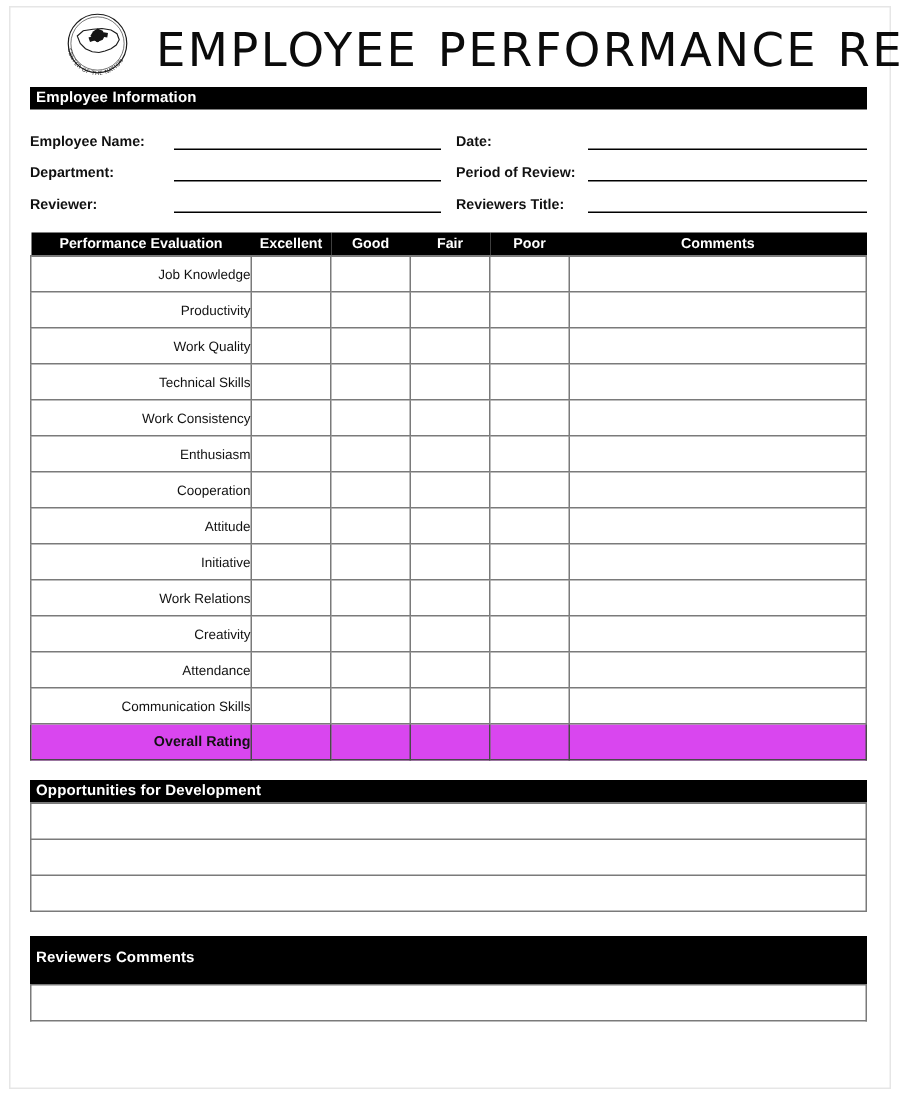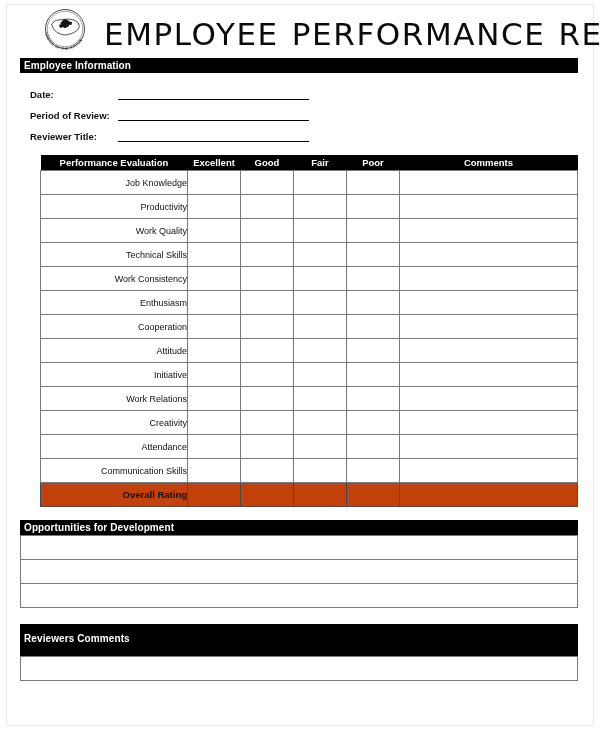--- a/index.html
+++ b/index.html
@@ -103,21 +103,21 @@
   .info-col.left .info-label  { width: 96px; }
   .info-col.right .info-label { width: 88px; margin-top: 20px; }
   .info-line {
     flex: 1;
     border-bottom: 1.4px solid #000;
     height: 0;
     margin-bottom: 2px;
   }
 
   
-  .eval-wrap { margin-top: 11px; margin-left: 20px; }
+  .eval-wrap { margin-top: 11px; }
   table.eval {
     width: 100%;
     border-collapse: collapse;
     table-layout: fixed;
   }
   table.eval th {
     background: #000;
     color: #fff;
     font-size: 9.5px;
     font-weight: bold;
@@ -129,21 +129,21 @@
   table.eval td {
     border: 1px solid #7a7a7a;
     height: 23px;
     padding: 0 0 0 3px;
     font-size: 9px;
     color: #111;
     vertical-align: middle;
   }
   table.eval td.crit { text-align: right; }
   table.eval tr.overall td {
-    background: #c2410c;
+    background: #d946ef;
     font-weight: bold;
     font-size: 9.5px;
     border-color: #4a4a4a;
   }
   .col-crit   { width: 147px; }
   .col-rating { width: 53px; }
   .col-comm   { width: auto; }
 
   
   .section { margin-top: 13px; }
@@ -193,32 +193,46 @@
       </div>
 
       <div class="doc-title">
         <span>EMPLOYEE</span><span class="gap"></span><span>PERFORMANCE</span><span class="gap"></span><span>REVIEW</span>
       </div>
     </div>
 
     <div class="bar">Employee Information</div>
 
     <div class="info-block">
+      <div class="info-col left">
+        <div class="info-row">
+          <span class="info-label">Employee Name:</span>
+          <span class="info-line"></span>
+        </div>
+        <div class="info-row">
+          <span class="info-label">Department:</span>
+          <span class="info-line"></span>
+        </div>
+        <div class="info-row">
+          <span class="info-label">Reviewer:</span>
+          <span class="info-line"></span>
+        </div>
+      </div>
 
       <div class="info-col right">
         <div class="info-row">
           <span class="info-label">Date:</span>
           <span class="info-line"></span>
         </div>
         <div class="info-row">
           <span class="info-label">Period of Review:</span>
           <span class="info-line"></span>
         </div>
         <div class="info-row">
-          <span class="info-label">Reviewer Title:</span>
+          <span class="info-label">Reviewers Title:</span>
           <span class="info-line"></span>
         </div>
       </div>
     </div>
 
     <div class="eval-wrap">
       <table class="eval">
         <colgroup>
           <col class="col-crit">
             <col class="col-rating">

